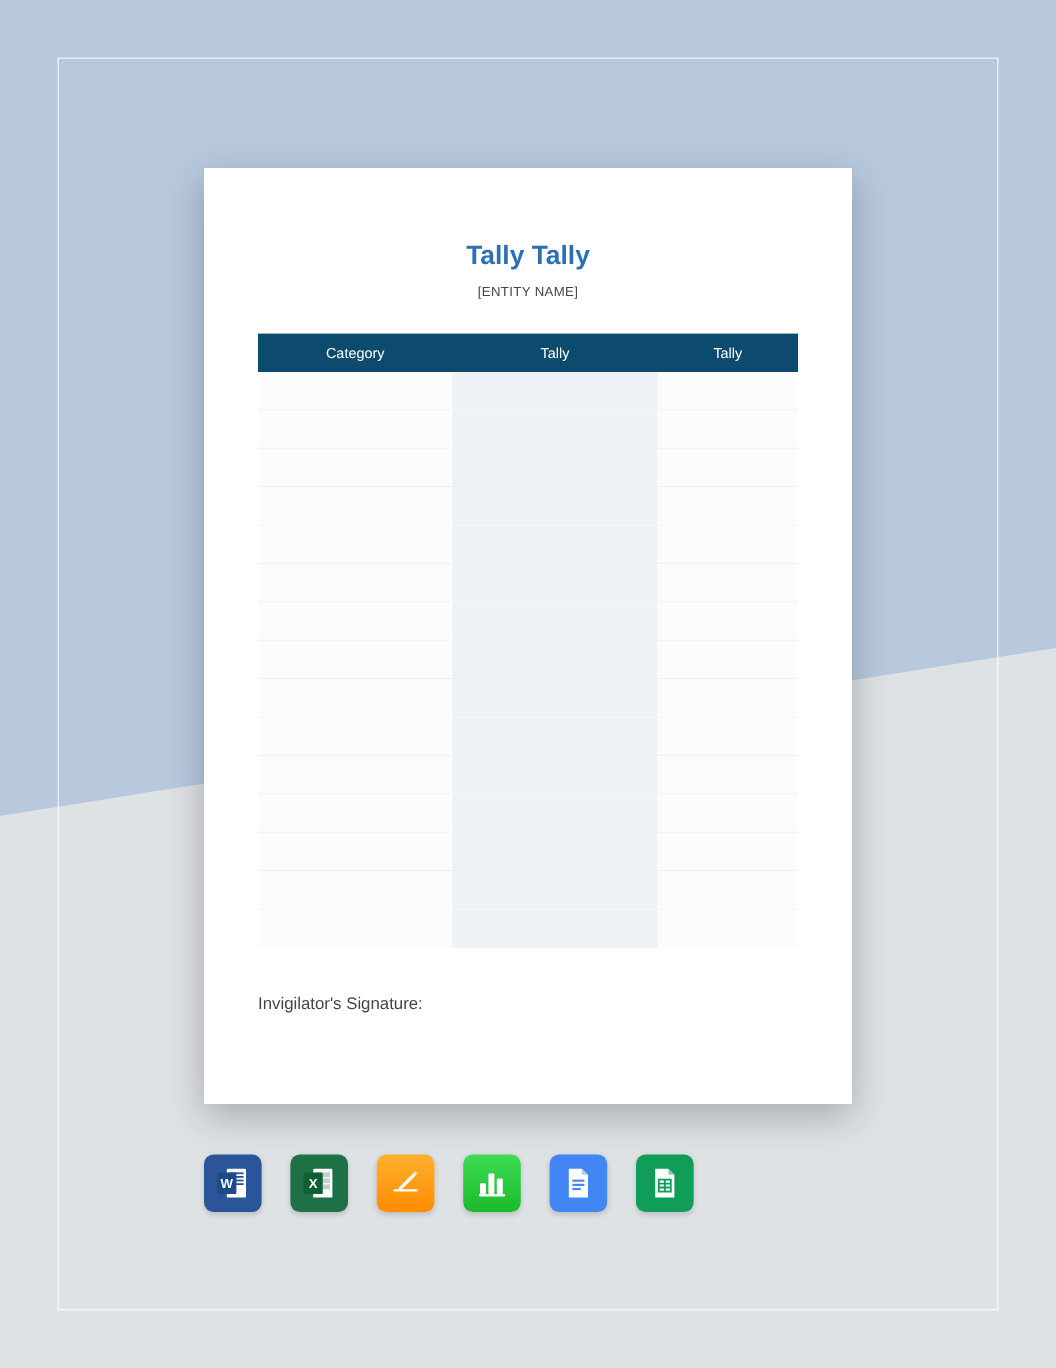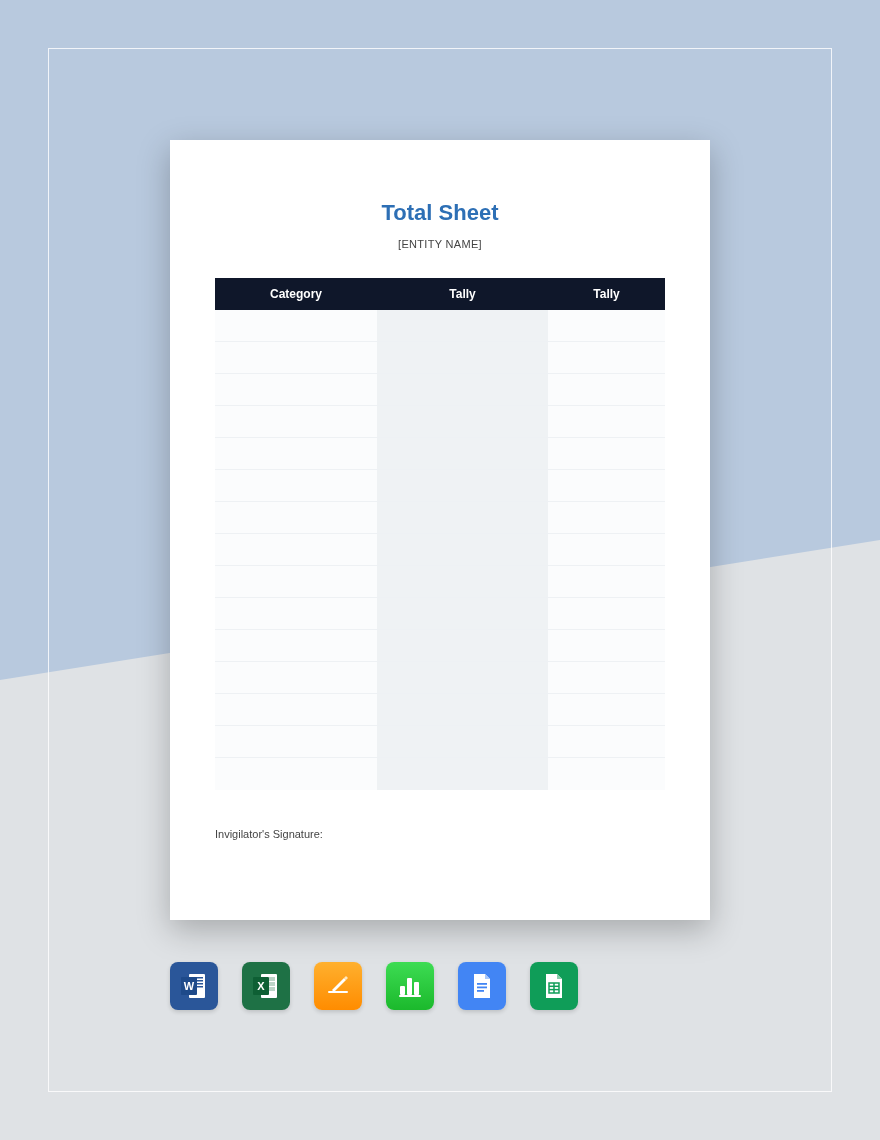--- a/index.html
+++ b/index.html
@@ -50,24 +50,24 @@
     font-size: 11px;
     letter-spacing: 0.3px;
     margin-bottom: 28px;
   }
   .table {
     width: 100%;
     border-collapse: collapse;
   }
   .thead {
     display: flex;
-    background: #0f172a;
+    background: #0c4a6e;
     color: #fff;
     font-size: 12px;
-    font-weight: 700;
+    font-weight: 400;
   }
   .th {
     padding: 9px 8px;
     text-align: center;
   }
   .col-cat { width: 36%; }
   .col-tally { width: 38%; text-align: center; }
   .col-total { width: 26%; }
   .tbody { }
   .row {
@@ -79,21 +79,21 @@
   .cell {
     padding: 6px 8px;
     font-size: 11px;
     color: #333;
   }
   .cell.col-cat { background: #fbfcfd; }
   .cell.col-tally { background: #eff2f4; }
   .cell.col-total { background: #fbfcfd; }
   .signature {
     margin-top: 38px;
-    font-size: 11px;
+    font-size: 14px;
     color: #444;
   }
   .icons {
     position: absolute;
     left: 170px;
     top: 962px;
     display: flex;
     gap: 24px;
   }
   .icon {
@@ -109,21 +109,21 @@
   .icon svg { display: block; }
 </style>
 </head>
 <body>
 
 <div class="bg-top"></div>
 
 <div class="frame"></div>
 
 <div class="page">
-  <div class="title">Total Sheet</div>
+  <div class="title">Tally Tally</div>
   <div class="subtitle">[ENTITY NAME]</div>
 
   <div class="table">
     <div class="thead">
       <div class="th col-cat">Category</div>
       <div class="th col-tally">Tally</div>
       <div class="th col-total">Tally</div>
     </div>
     <div class="tbody" id="tbody">
         <div class="row">

